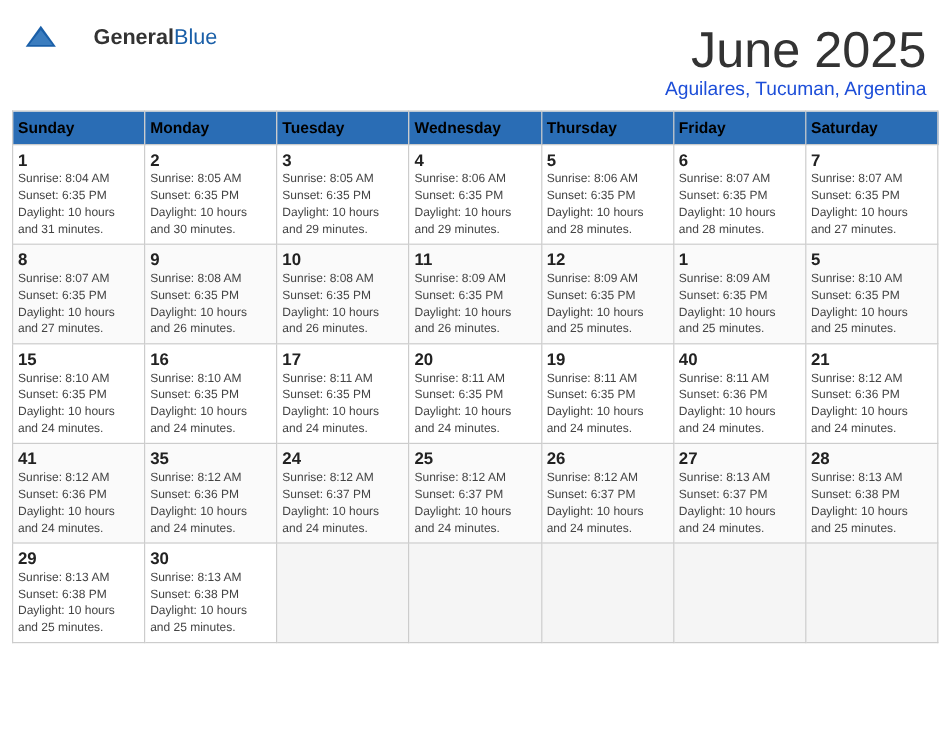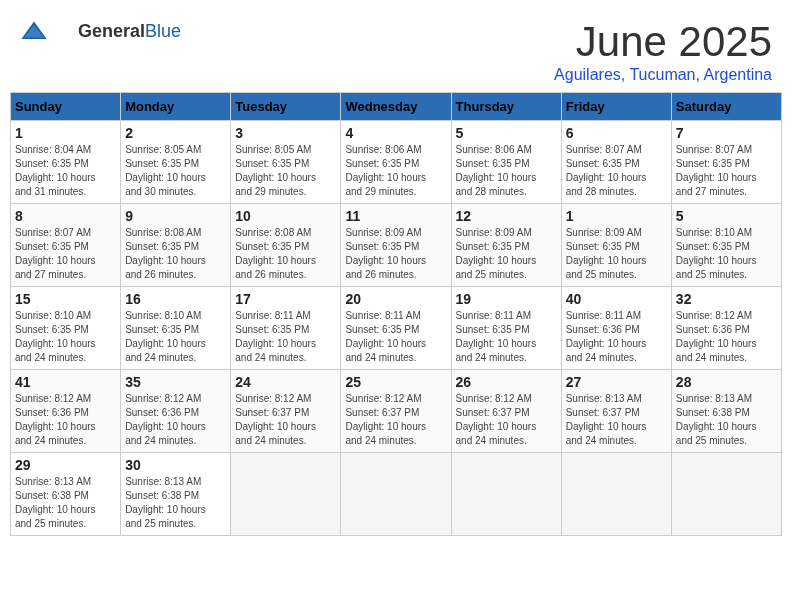--- a/index.html
+++ b/index.html
@@ -276,21 +276,21 @@
 and 24 minutes.</div>
         </td>
         <td>
           <span class="day-number">40</span>
           <div class="day-info" style="white-space: pre-line;">Sunrise: 8:11 AM
 Sunset: 6:36 PM
 Daylight: 10 hours
 and 24 minutes.</div>
         </td>
         <td>
-          <span class="day-number">32</span>
+          <span class="day-number">21</span>
           <div class="day-info" style="white-space: pre-line;">Sunrise: 8:12 AM
 Sunset: 6:36 PM
 Daylight: 10 hours
 and 24 minutes.</div>
         </td>
       </tr>
       <tr>
         <td>
           <span class="day-number">41</span>
           <div class="day-info" style="white-space: pre-line;">Sunrise: 8:12 AM

